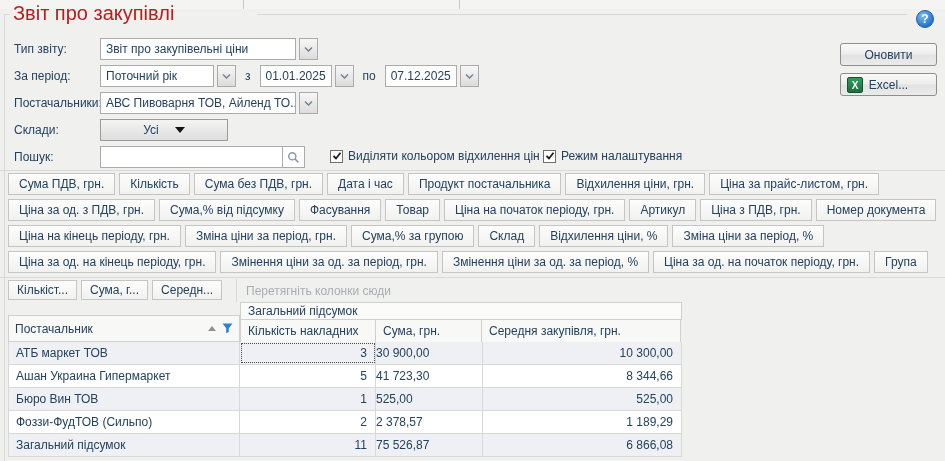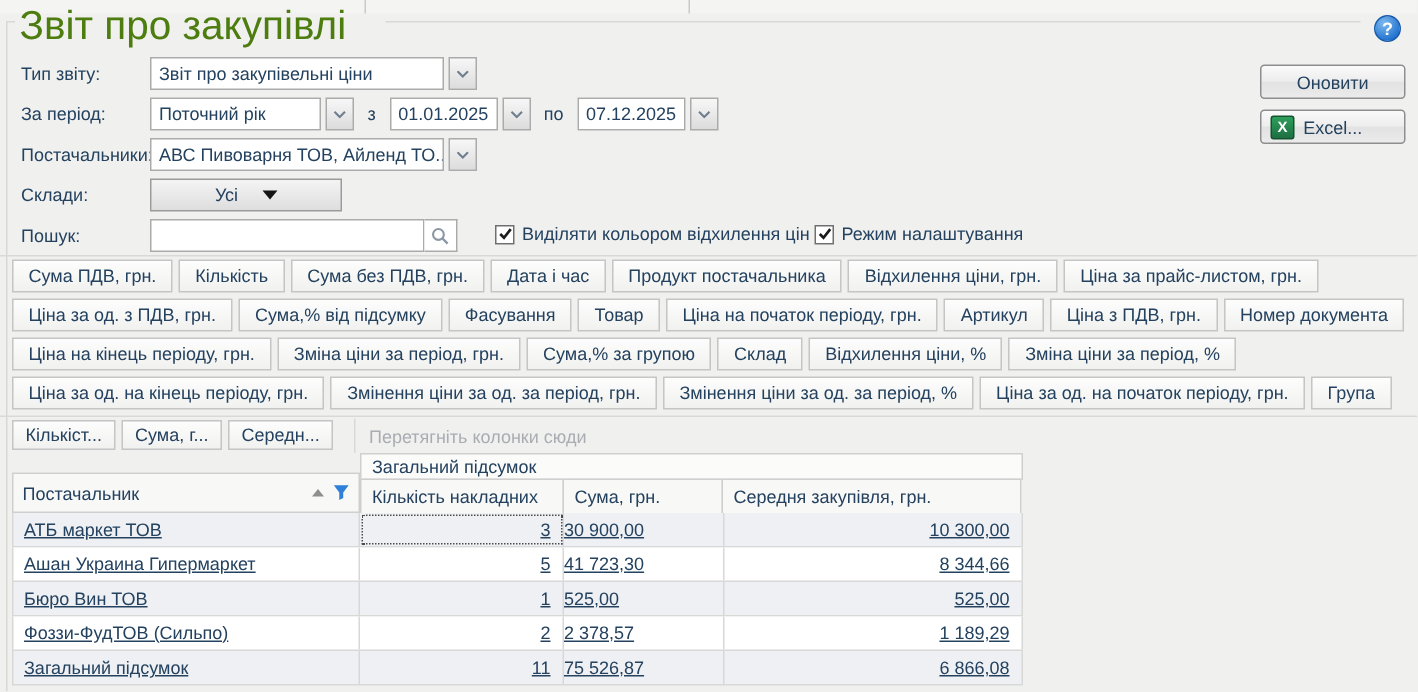--- a/index.html
+++ b/index.html
@@ -13,21 +13,21 @@
     overflow: hidden;
   }
   
   .top-strip { position:absolute; left:0; top:0; width:945px; height:9px; background:#f4f4f3; }
   .tab-sep { position:absolute; top:0; width:1px; height:9px; background:#c9c9c9; }
   
   .frame-v { position:absolute; left:4px; top:14px; width:1px; height:447px; background:#d8d8d7; }
   .frame-h { position:absolute; top:14px; height:1px; background:#d8d8d7; }
   .page-title {
     position:absolute; left:13px; top:2px;
-    font-size:27px; font-weight:400; color:#4d7c0f; letter-spacing:0;
+    font-size:20px; font-weight:400; color:#b91c1c; letter-spacing:0;
   }
   .help {
     position:absolute; left:916px; top:10px; width:18px; height:18px; border-radius:50%;
     background: radial-gradient(circle at 35% 28%, #7db9ef, #2272cf 75%);
     border:1px solid #1a5cab; color:#fff; font-weight:bold; font-size:12px;
     display:flex; align-items:center; justify-content:center; cursor:pointer;
   }
   .help::after { content:"?"; }
   
   .frow { position:absolute; left:14px; height:22px; width:920px; }
@@ -116,21 +116,21 @@
   .col-headers { position:absolute; left:232px; top:17px; height:24px; display:flex;align-items:flex-end; }
   .col-h {
     height:24px; border:1px solid #cfcfcf; background:#f8f8f7;
     padding:4px 0 0 7px; margin-left:-1px; white-space:nowrap; overflow:hidden;
   }
   .col-h:first-child { margin-left:0; }
   .w-count { width:136px; } .w-sum { width:107px; } .w-avg { width:200px; }
   .rows { position:absolute; left:0; top:40px; width:674px; }
   .trow { display:flex; height:23px; background:#fff; border-bottom:1px solid #d8d8d7; border-left:1px solid #d8d8d7; }
   .trow.alt { background:#eef0f3; }
-  .tc { height:22px; padding-top:4px; border-right:1px solid #d8d8d7; white-space:nowrap; overflow:hidden;text-decoration:underline; }
+  .tc { height:22px; padding-top:4px; border-right:1px solid #d8d8d7; white-space:nowrap; overflow:hidden; }
   .c-name { width:231px; padding-left:7px; }
   .c-count { width:136px; text-align:right; padding-right:8px; }
   .c-sum { width:107px; text-align:left; padding-right:8px; }
   .c-avg { width:199px; text-align:right; padding-right:8px; }
   .focused { outline:1px dotted #4c4c4c; outline-offset:-2px; }
   svg { display:block; }
 </style>
 </head>
 <body>
 

